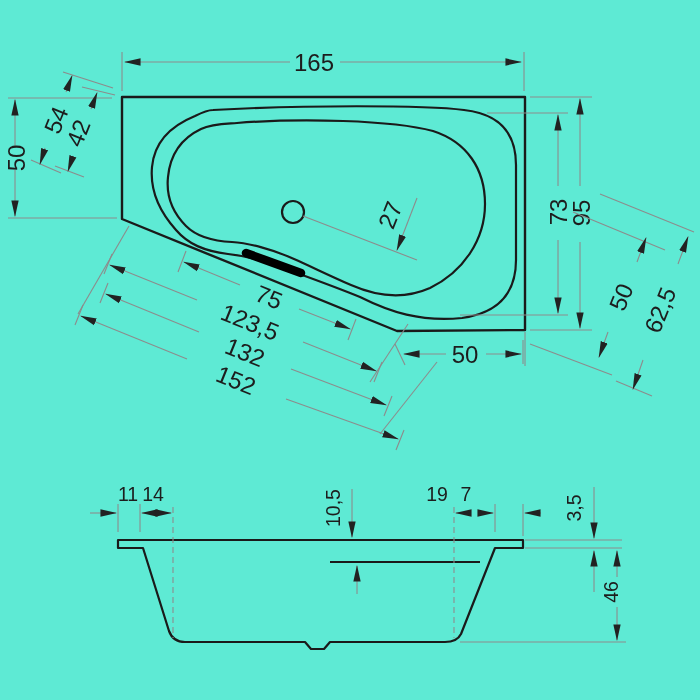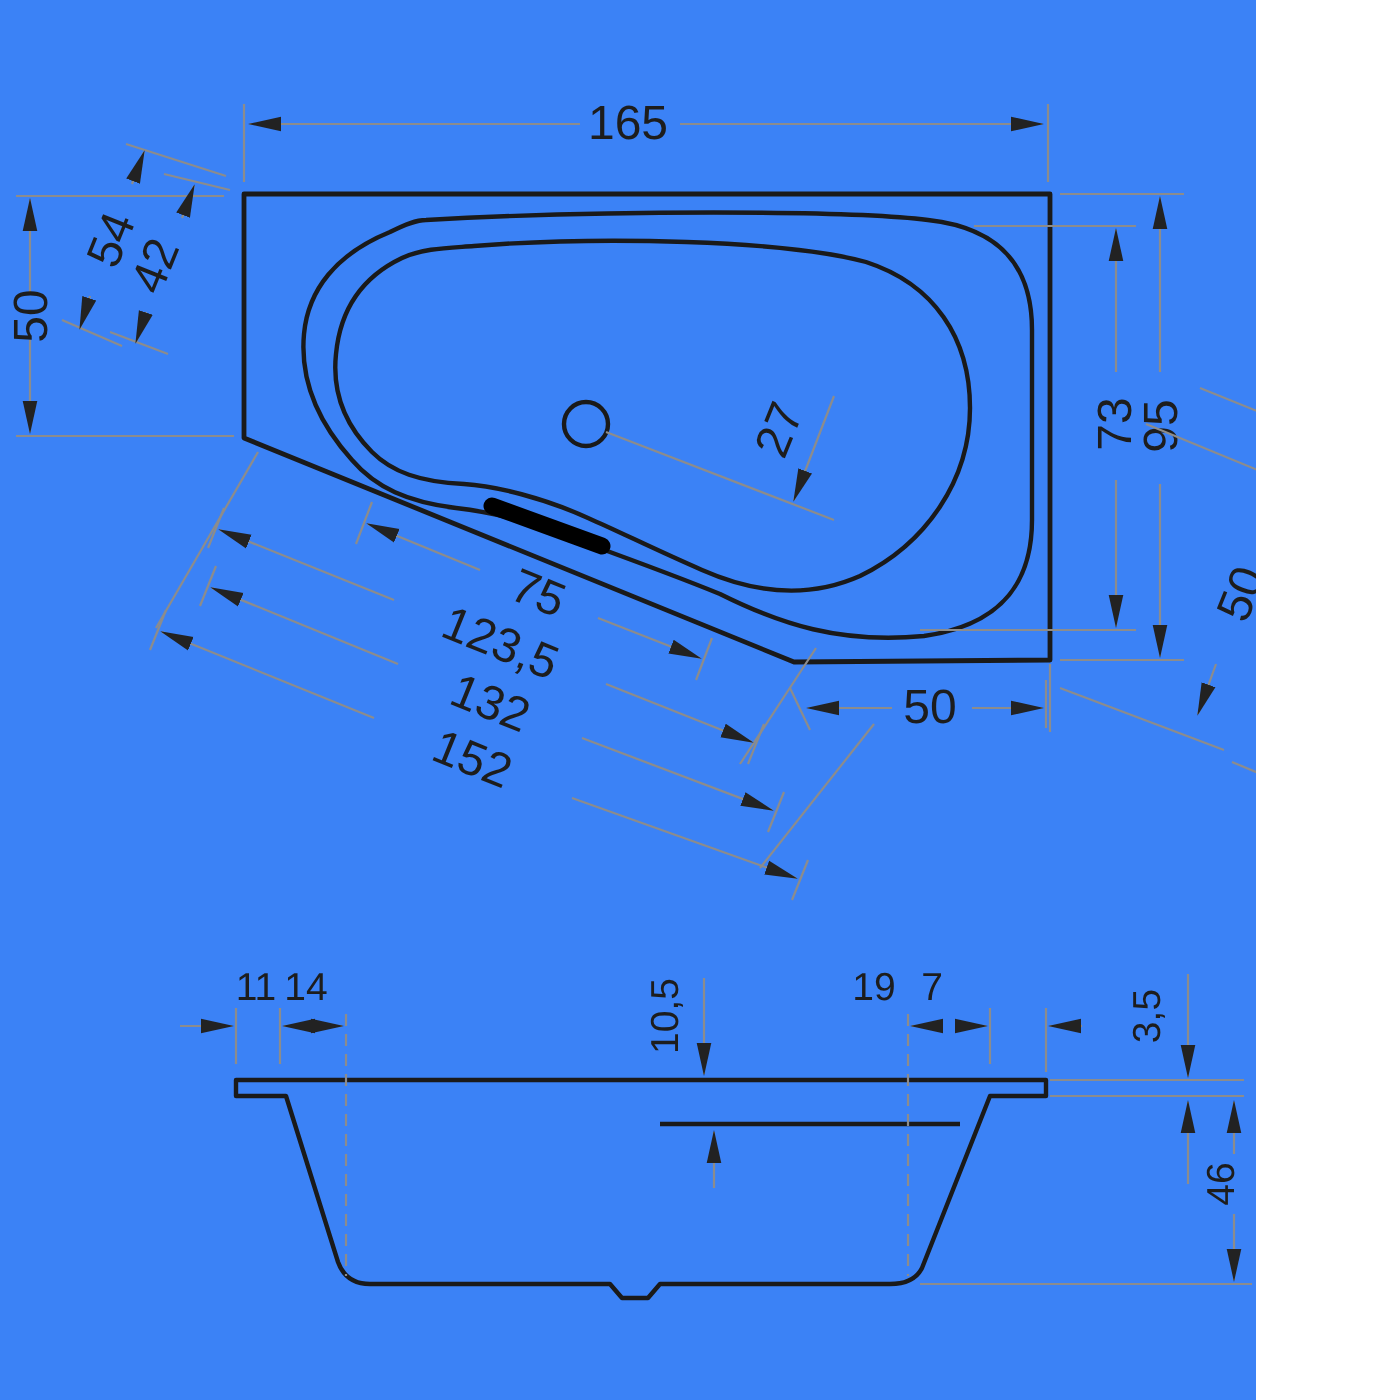--- a/index.html
+++ b/index.html
@@ -1,16 +1,16 @@
 <!DOCTYPE html>
 <html><head>
 <meta charset="utf-8">
 <style>
   html,body{margin:0;padding:0;background:#ffffff;}
-  .stage{position:relative;width:628px;height:700px;background:#3b82f6;overflow:hidden;
+  .stage{position:relative;width:700px;height:700px;background:#5eead4;overflow:hidden;
          font-family:"Liberation Sans",sans-serif;text-decoration:underline;}
   svg{display:block}
   .outline{fill:none;stroke:#1a1a1a;stroke-width:2.4;stroke-linejoin:round;stroke-linecap:round}
   .curve{fill:none;stroke:#1a1a1a;stroke-width:2.2;stroke-linejoin:round;stroke-linecap:round}
   .thin{fill:none;stroke:#8c8c8c;stroke-width:1.1;stroke-linecap:butt}
   .dash{fill:none;stroke:#8c8c8c;stroke-width:1.1;stroke-dasharray:6 4}
   .bar{stroke:#000;stroke-width:8.5;stroke-linecap:round}
   .wline{fill:none;stroke:#1a1a1a;stroke-width:2.2;stroke-linecap:butt}
   text{fill:#1d1d1d;}
   .t-plan{font-size:24px;text-anchor:middle;dominant-baseline:central;}

